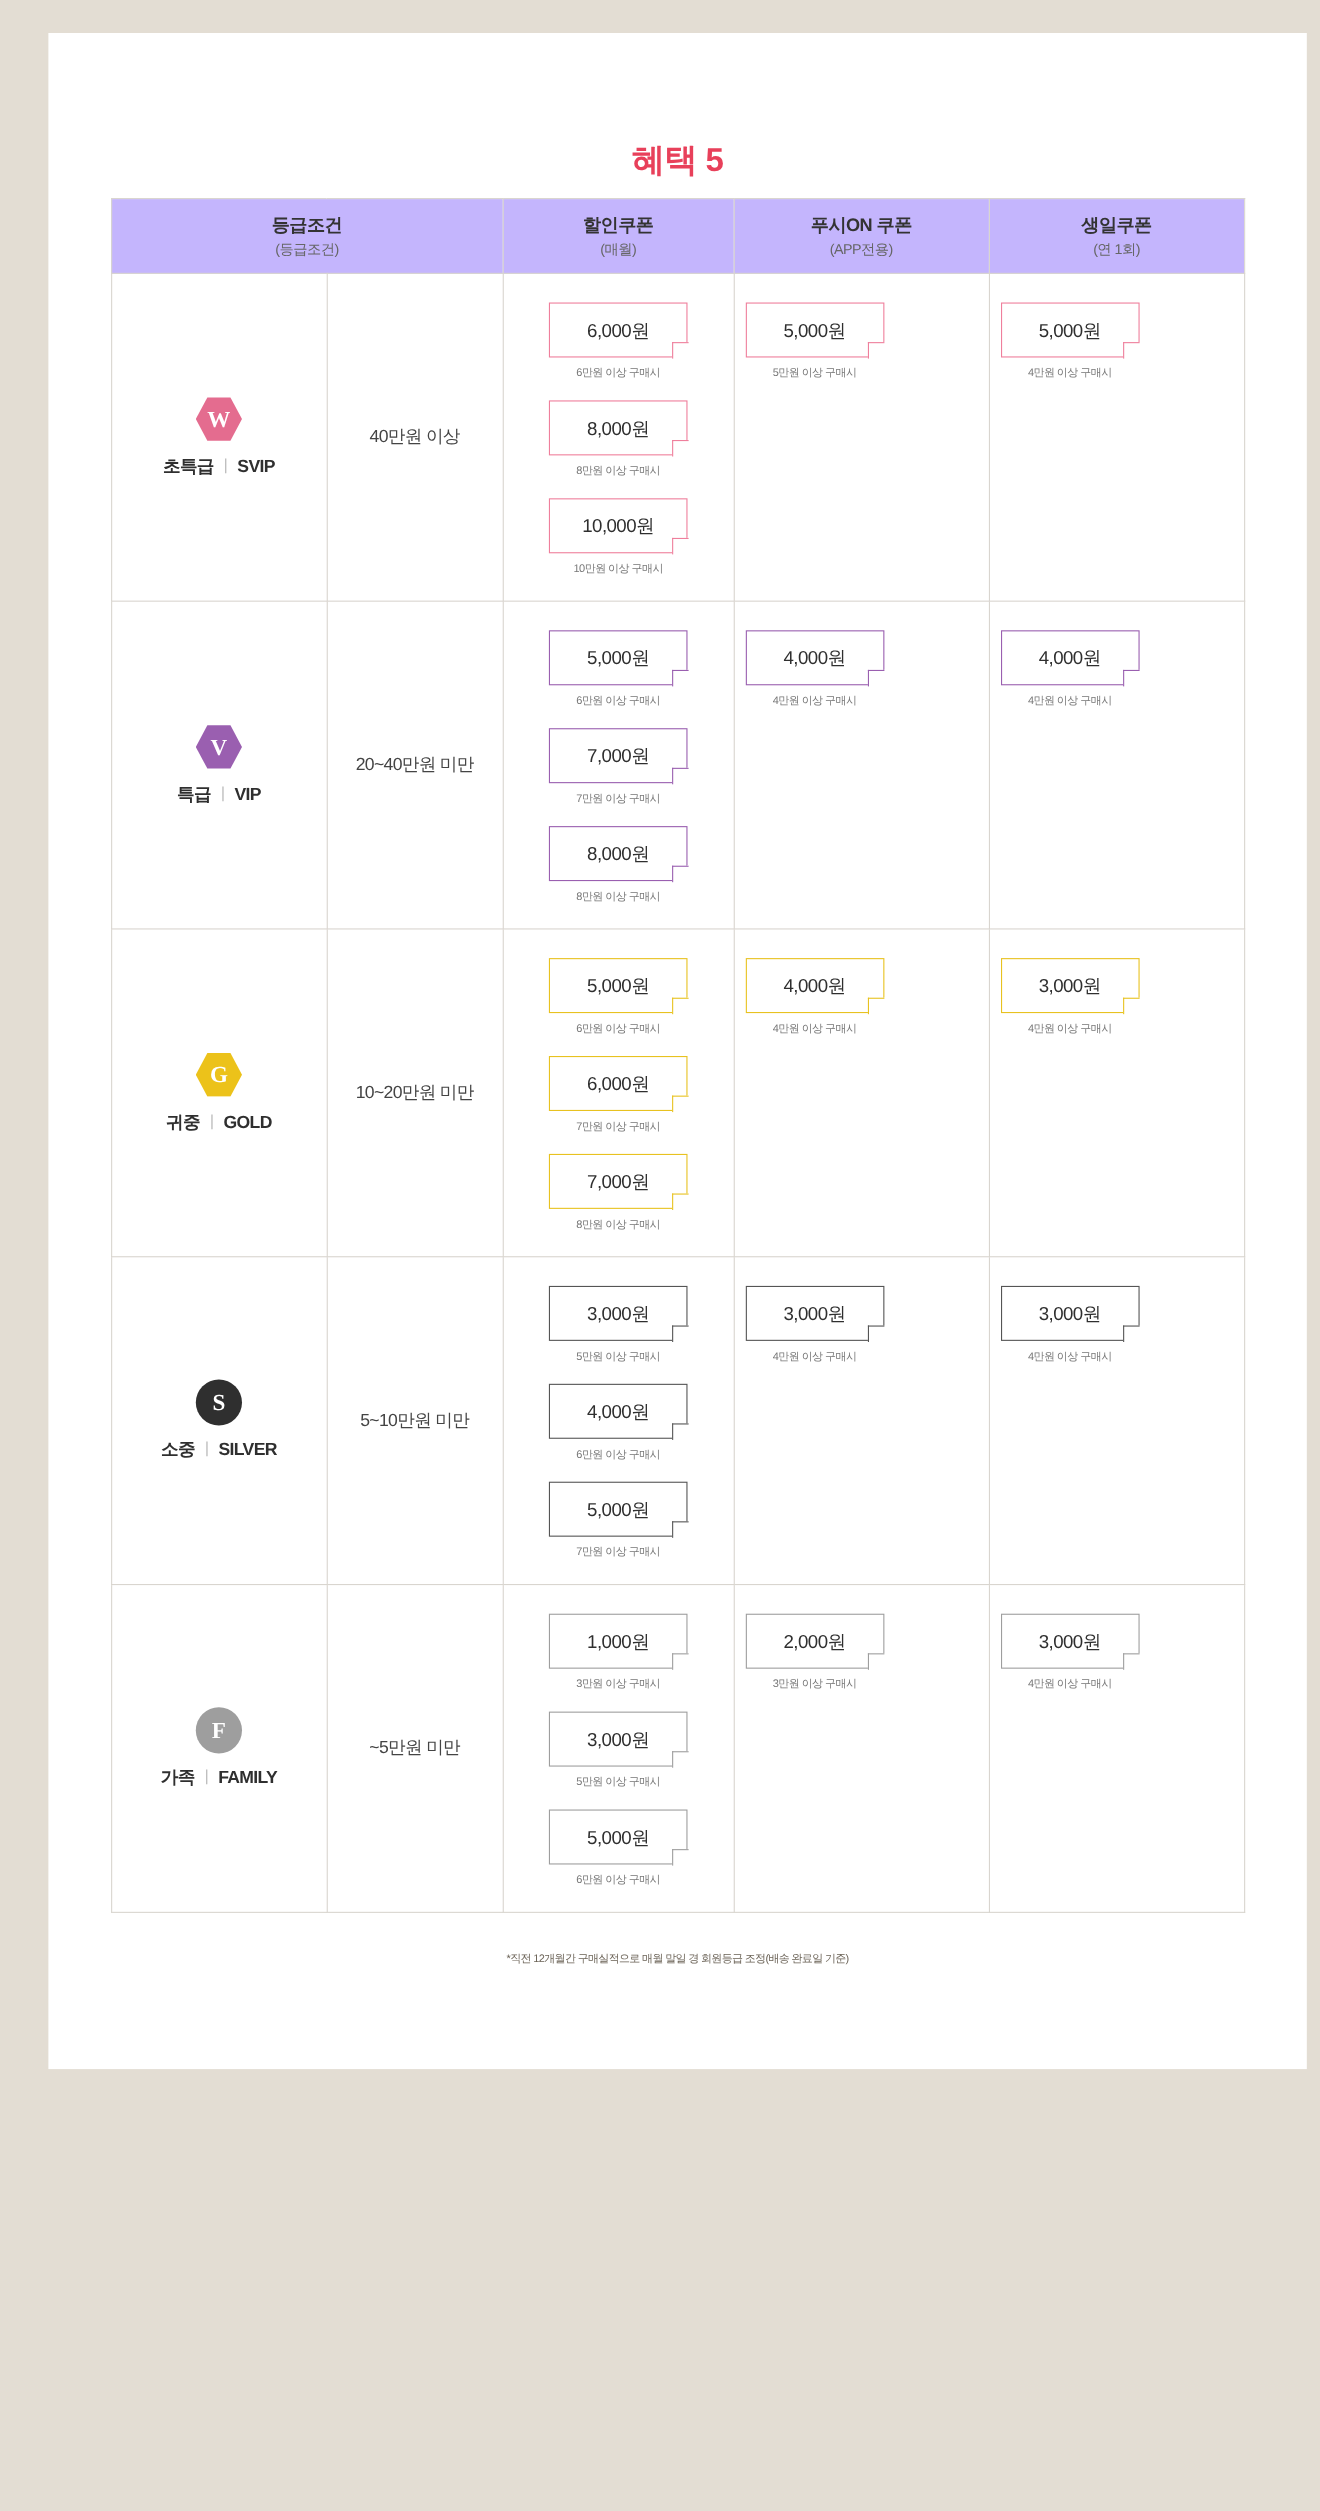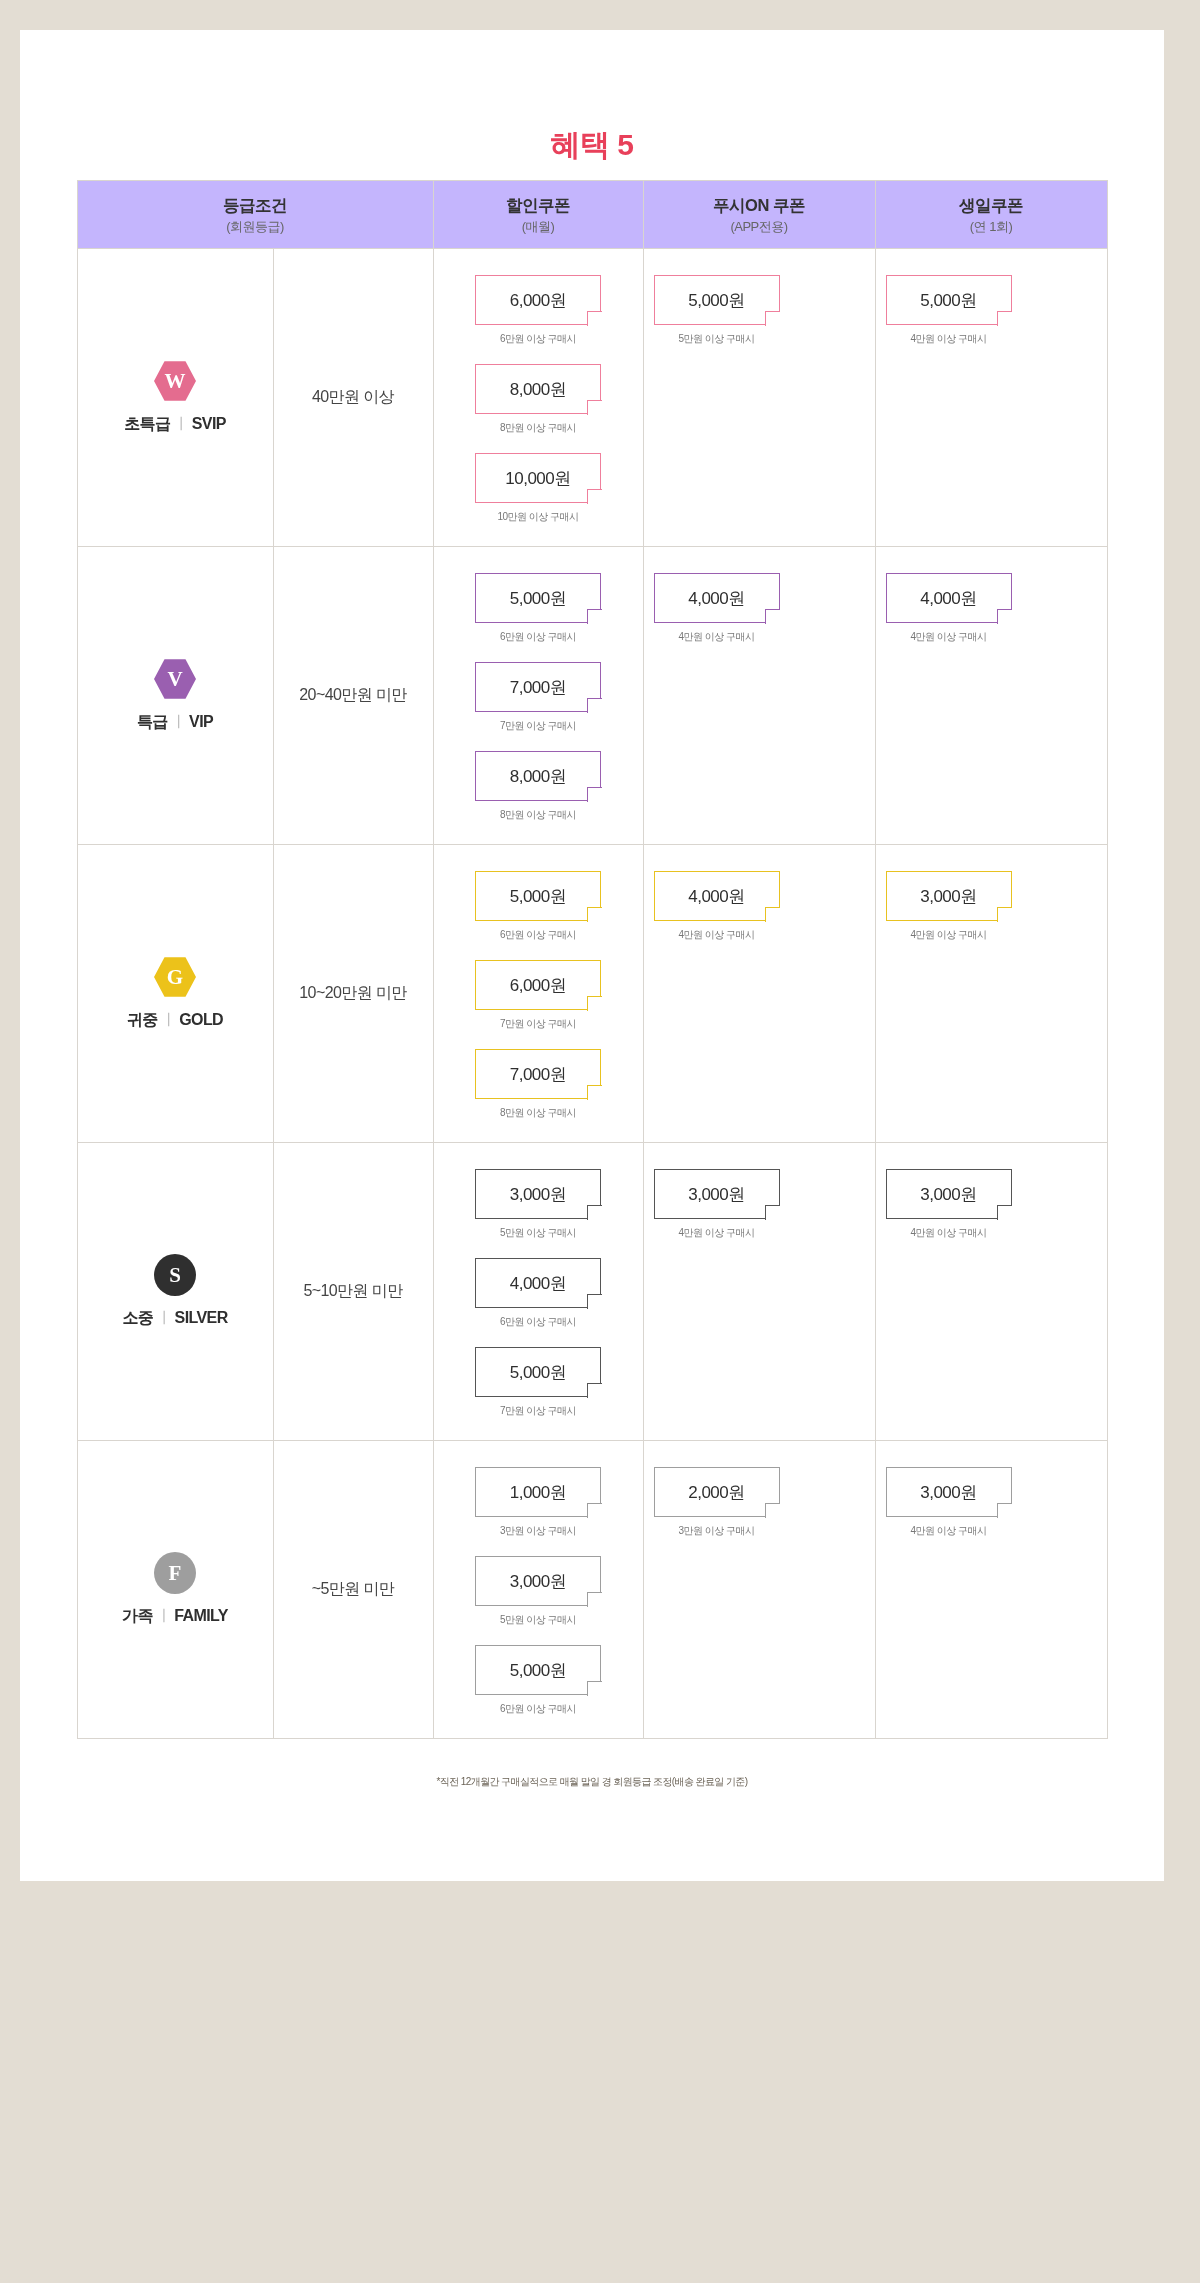--- a/index.html
+++ b/index.html
@@ -8,21 +8,21 @@
     width: 1200px;
     min-height: 2283px;
     background: #e3ddd3;
     font-family: "Liberation Sans", sans-serif;
     -webkit-font-smoothing: antialiased;
   }
   .page {
     width: 988px;
     min-height: 2283px;
     background: #e3ddd3;
-    padding: 30px 28px 0 20px;
+    padding: 30px 28px 0 44px;
   }
   .card {
     background: #ffffff;
     width: 1144px;
     margin: 0 auto;
     padding: 95px 0 60px 0;
   }
   .eyebrow {
     text-align: center;
     color: #e8405a;
@@ -177,21 +177,21 @@
         <col class="col-grade">
           <col class="col-cond">
           <col class="col-coupon">
           <col class="col-push">
           <col class="col-bday">
       </colgroup>
       <thead>
         <tr>
           <th colspan="2">
             <span>등급조건</span>
-            <span class="sub">(회원등급)</span>
+            <span class="sub">(등급조건)</span>
           </th>
           <th>
             <span>할인쿠폰</span>
             <span class="sub">(매월)</span>
           </th>
           <th>
             <span>푸시ON 쿠폰</span>
             <span class="sub">(APP전용)</span>
           </th>
           <th>

